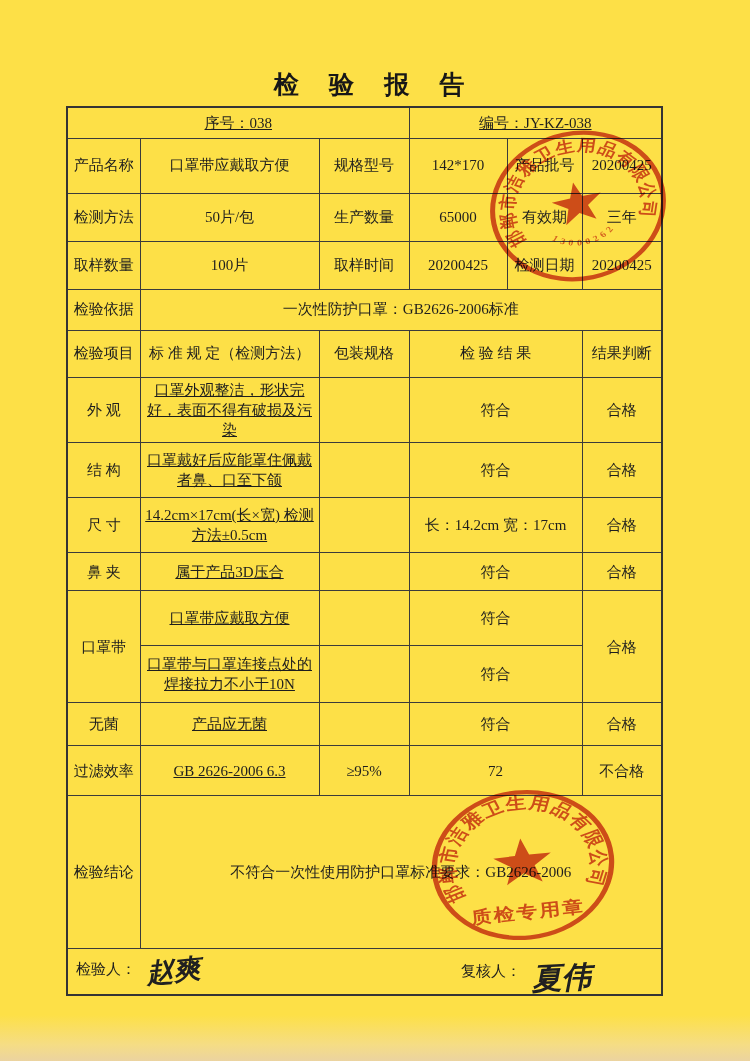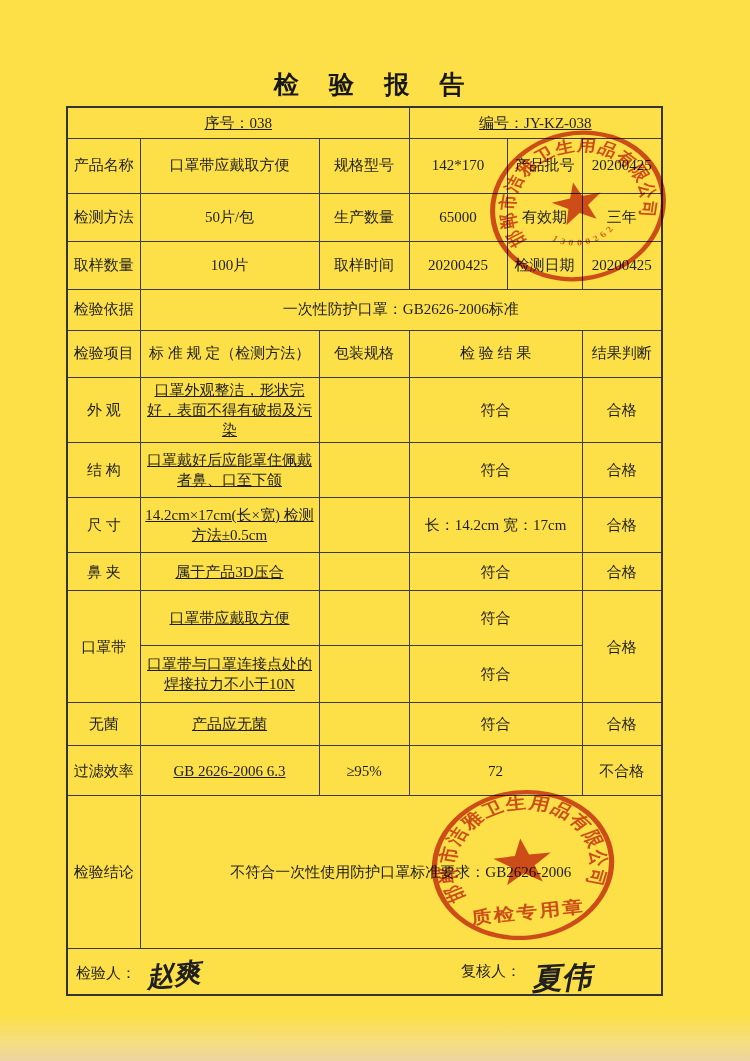--- a/index.html
+++ b/index.html
@@ -36,21 +36,21 @@
     overflow: hidden;
   }
   td.left { text-align: left; padding-left: 9px; text-decoration: underline; }
   td.std { font-size: 13.6px; text-decoration: underline; }
   tr.r31 { height: 31px; } tr.r55 { height: 55px; } tr.r48 { height: 48px; }
   tr.r41 { height: 41px; } tr.r47 { height: 47px; } tr.r60 { height: 60px; }
   tr.r38 { height: 38px; } tr.r57 { height: 57px; } tr.r43 { height: 43px; }
   tr.r50 { height: 50px; } tr.r153 { height: 153px; } tr.r46 { height: 46px; }
 
   .sig-cell { text-align: left; }
-  .sig-wrap { display: flex; align-items: flex-end; padding: 0 4px; }
+  .sig-wrap { display: flex; align-items: flex-start; padding: 0 4px; }
   .sig-group { display: flex; align-items: center; }
   .sig-group.right { margin-left: auto; margin-right: 62px; }
   .sig-label { font-size: 15px; }
   .sig-name {
     font-style: italic; font-weight: bold; font-size: 27px;
     transform: rotate(-6deg) translateY(2px);
     margin-left: 10px; color: #202020;
     font-family: "DejaVu Serif", serif;
   }
   .sig-name.reviewer { font-size: 30px; transform: rotate(-3deg) translateY(7px); }

